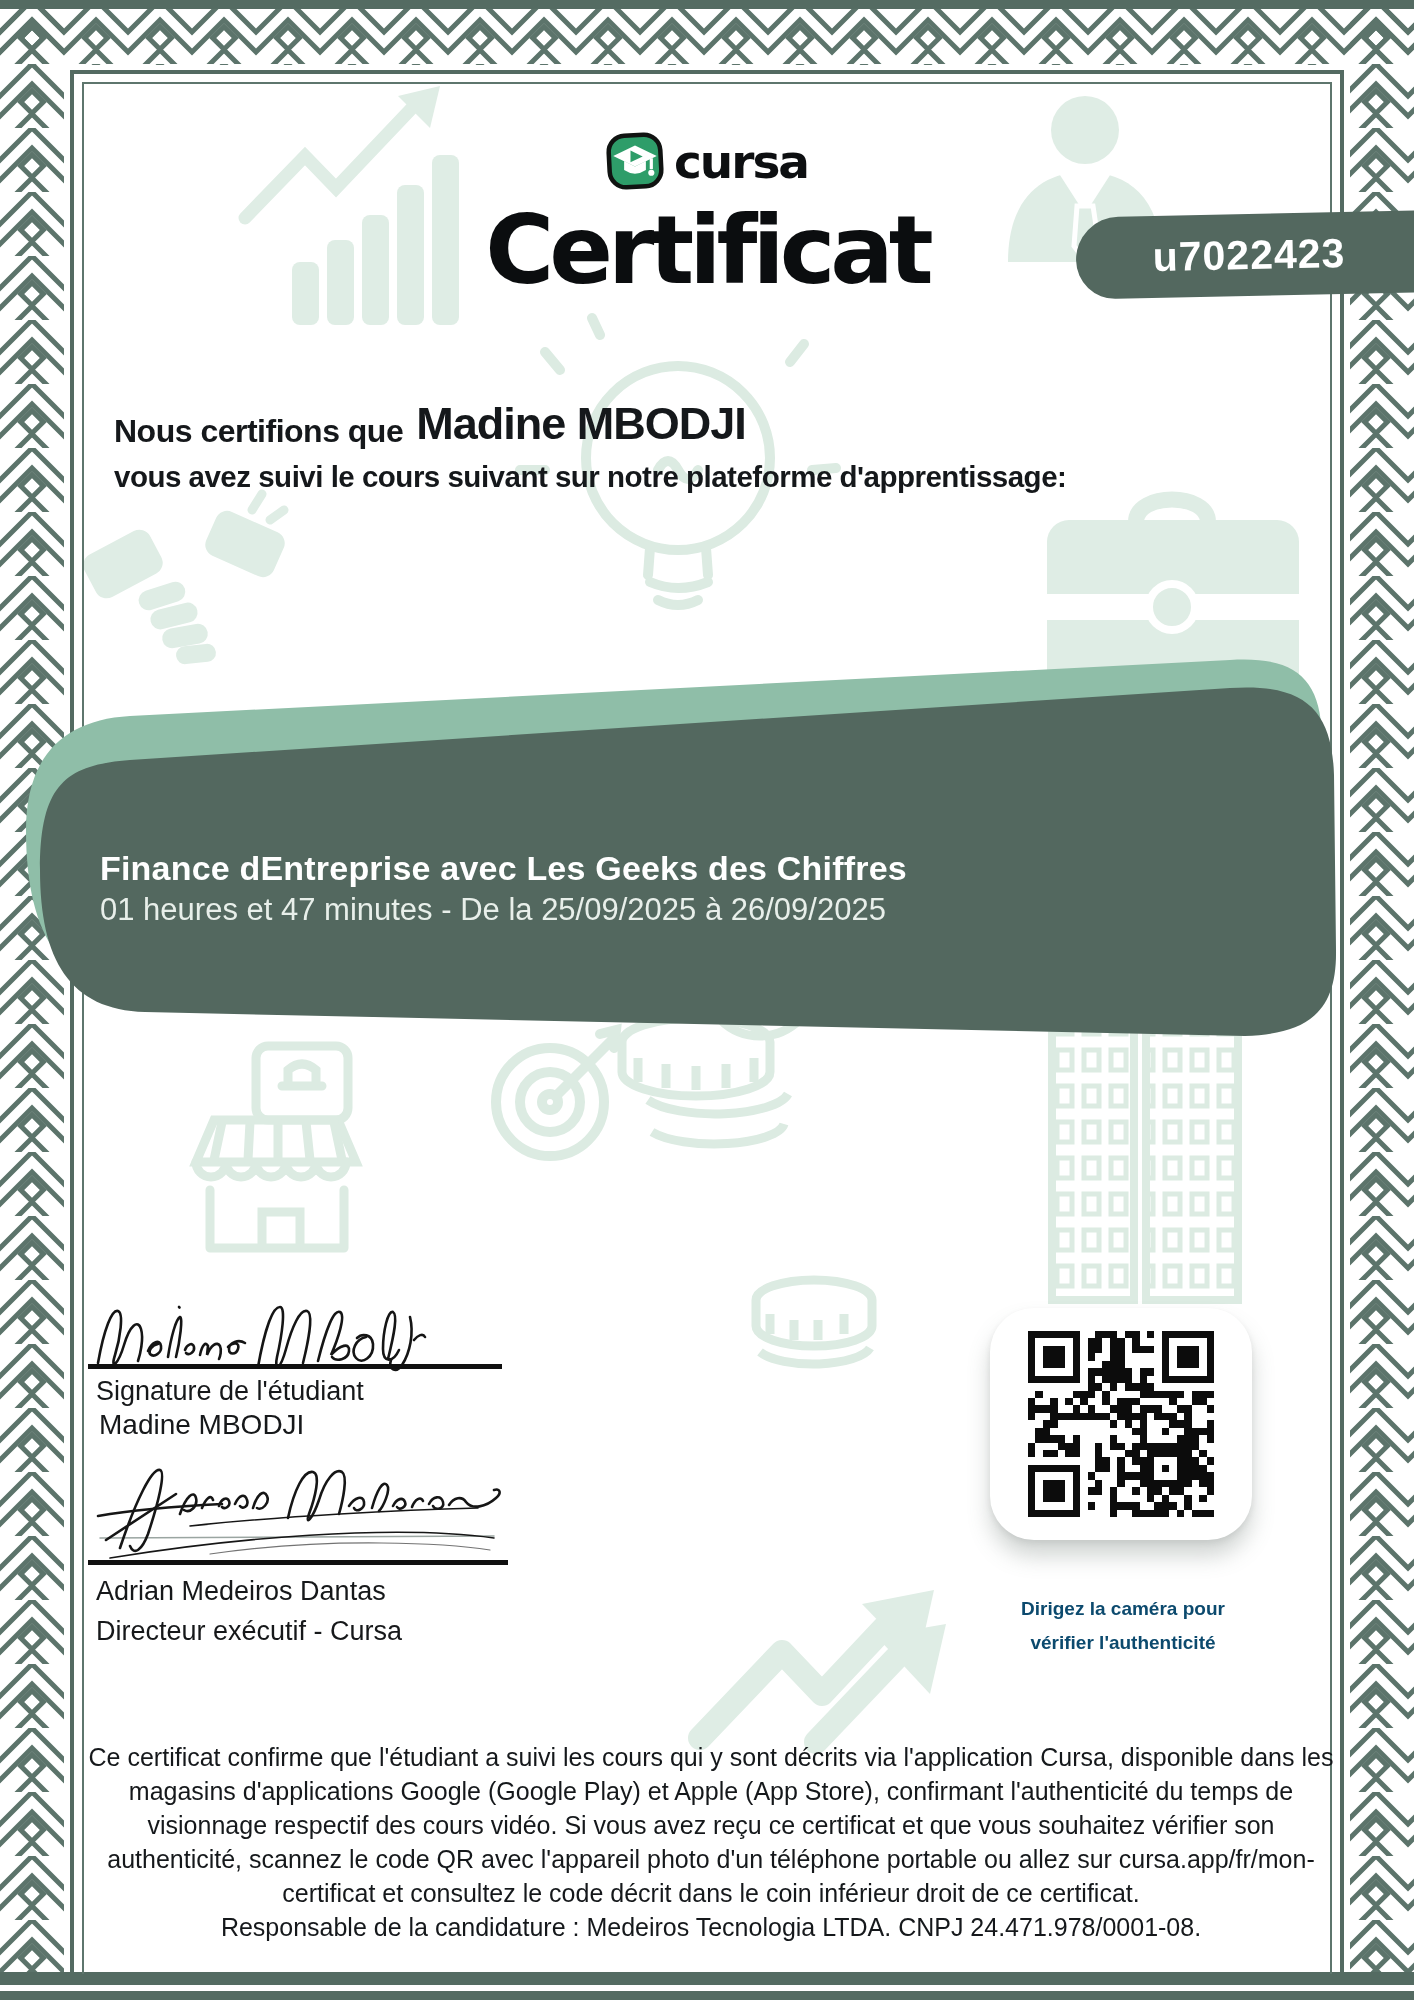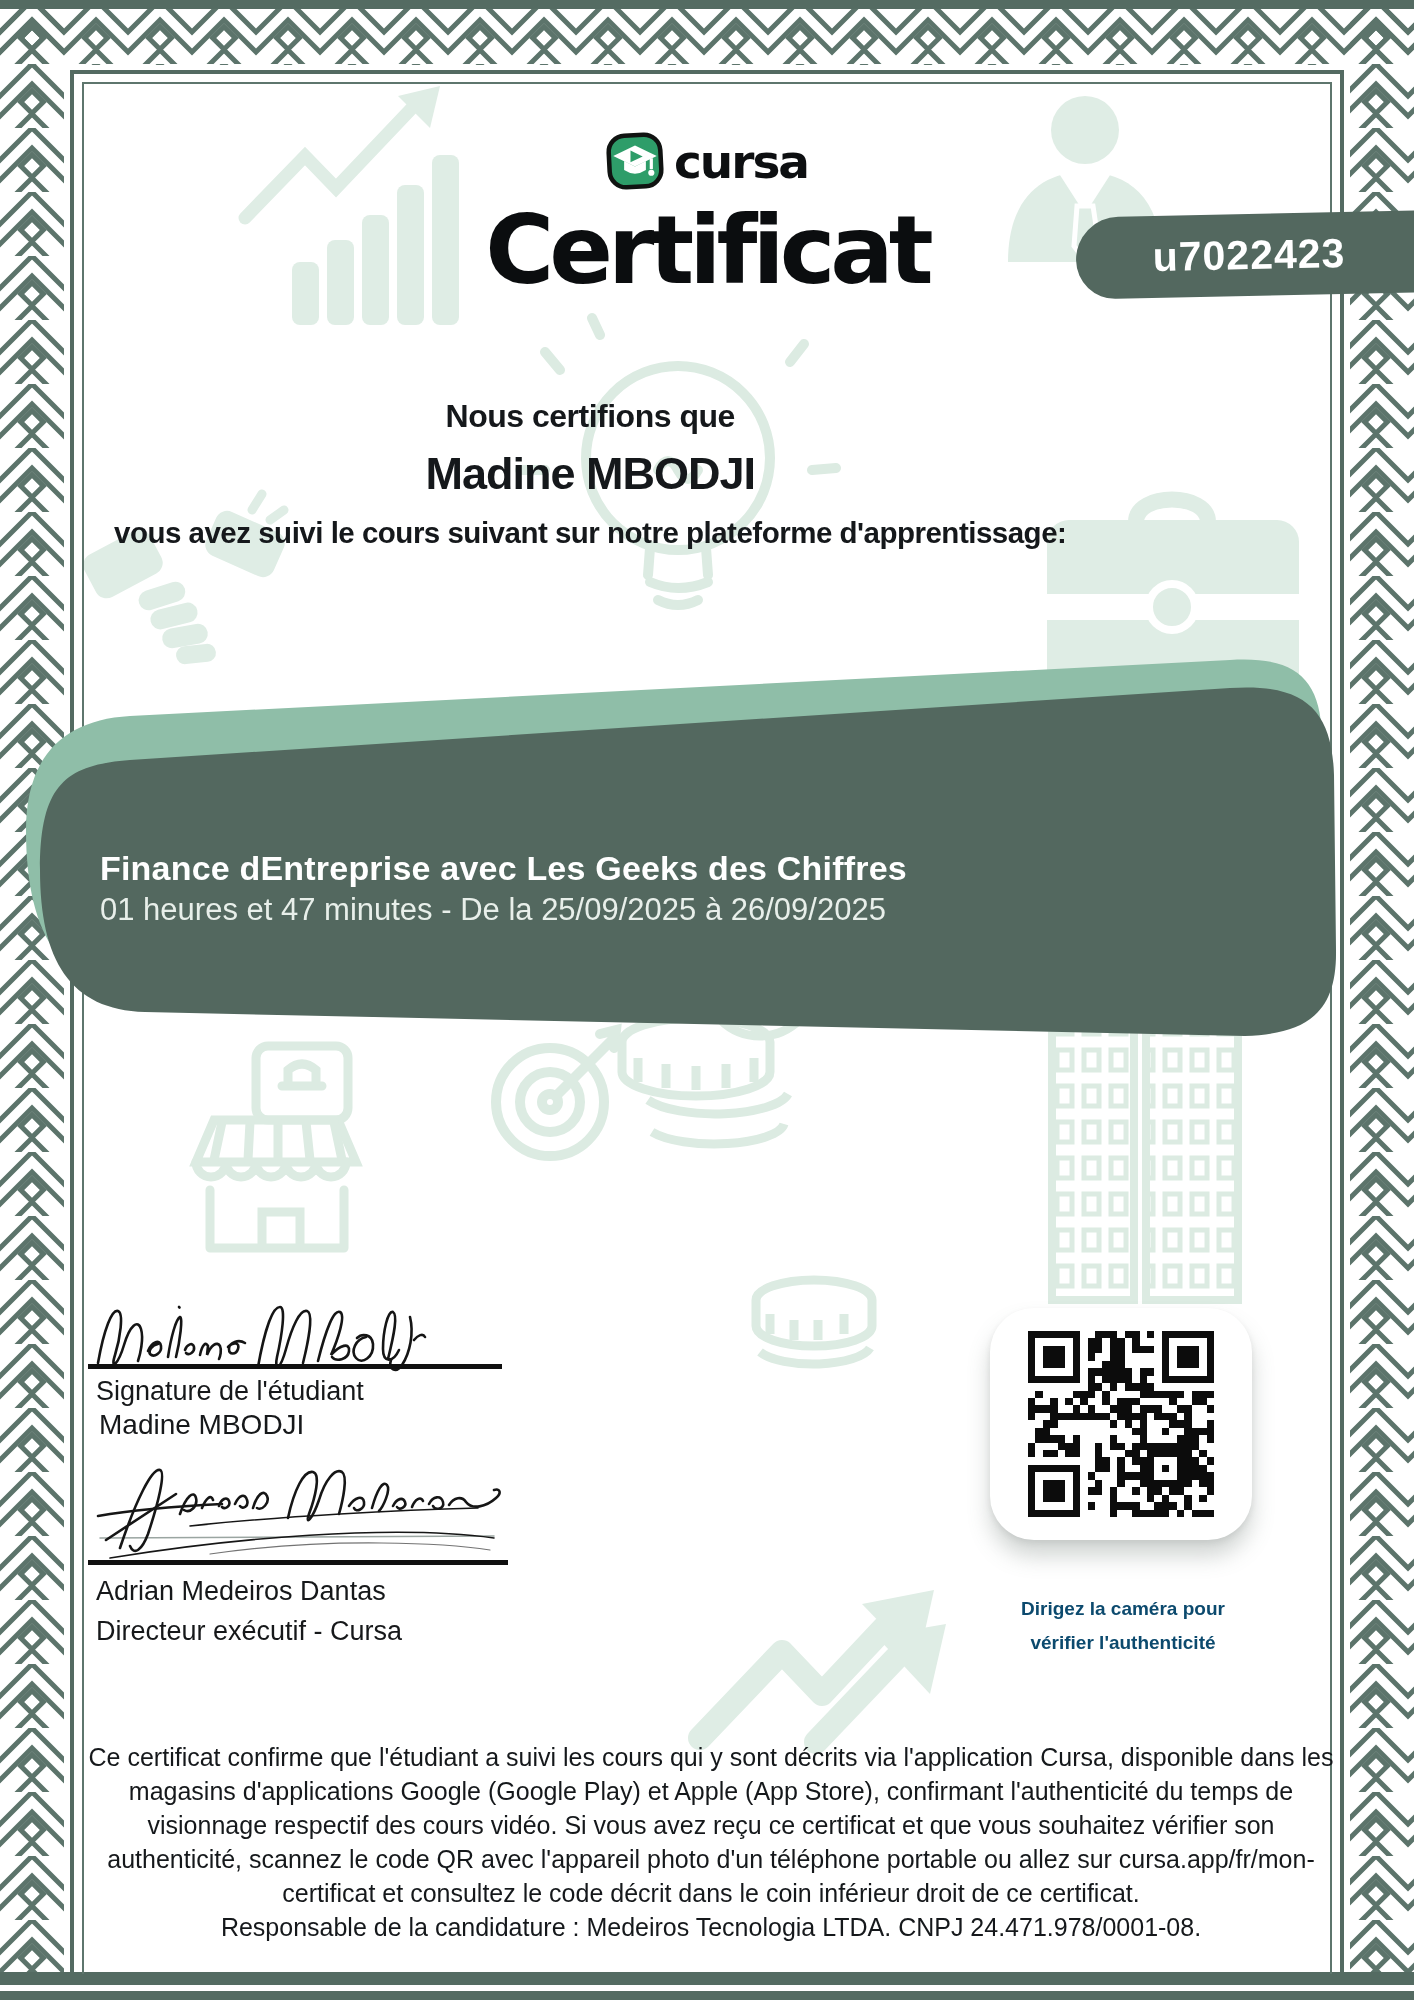--- a/index.html
+++ b/index.html
@@ -18,24 +18,24 @@
   .logo-row{left:0;top:132px;width:100%;display:flex;justify-content:center;align-items:center;gap:10px;z-index:4;}
   .brand-word{font-family:"DejaVu Sans",sans-serif;font-weight:700;font-size:47px;letter-spacing:-2px;color:#0d0f11;}
   .headline{left:0;top:196px;width:100%;text-align:center;font-family:"DejaVu Sans",sans-serif;
             font-weight:800;font-size:94px;letter-spacing:-5px;color:#0b0d0f;z-index:4;}
   .badge{left:1076px;top:214px;width:346px;height:82px;background:#53685F;border-radius:44px 0 0 40px;
          transform:rotate(-1.2deg);display:flex;align-items:center;justify-content:center;z-index:6;}
   .badge span{color:#ffffff;font-size:41px;font-weight:700;letter-spacing:1px;}
 
   
   .intro{left:114px;top:398px;z-index:4;}
-  .intro-l1{display:flex;align-items:center;gap:13px;flex-direction:column;}
+  .intro-l1{display:flex;align-items:flex-end;gap:13px;}
   .intro-prefix{font-size:32px;font-weight:700;letter-spacing:-0.5px;}
   .intro-name{font-size:45px;font-weight:800;letter-spacing:-1px;}
-  .intro-l2{margin-top:16px;font-size:29.5px;font-weight:700;letter-spacing:-0.5px;}
+  .intro-l2{margin-top:10px;font-size:29.5px;font-weight:700;letter-spacing:-0.5px;}
 
   
   .blob-svg{left:0;top:520px;z-index:3;}
   .course-title{left:100px;top:830px;z-index:4;color:#ffffff;font-size:34px;font-weight:700;letter-spacing:0.2px;margin-top:19px;}
   .course-details{left:100px;top:892px;z-index:4;color:#E8EFEA;font-size:31px;font-weight:400;}
 
   
   .sig-svg{z-index:4;}
   .sig-line{background:#101010;height:5px;z-index:4;}
   .sig-label{font-size:27px;color:#16181a;z-index:4;}

